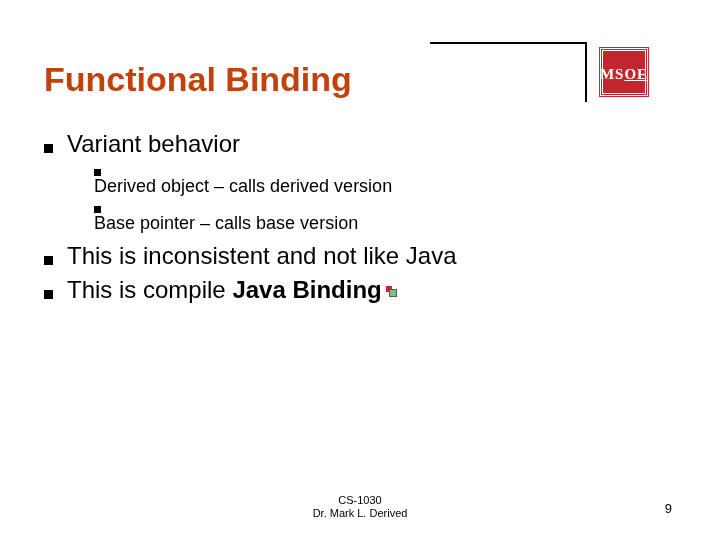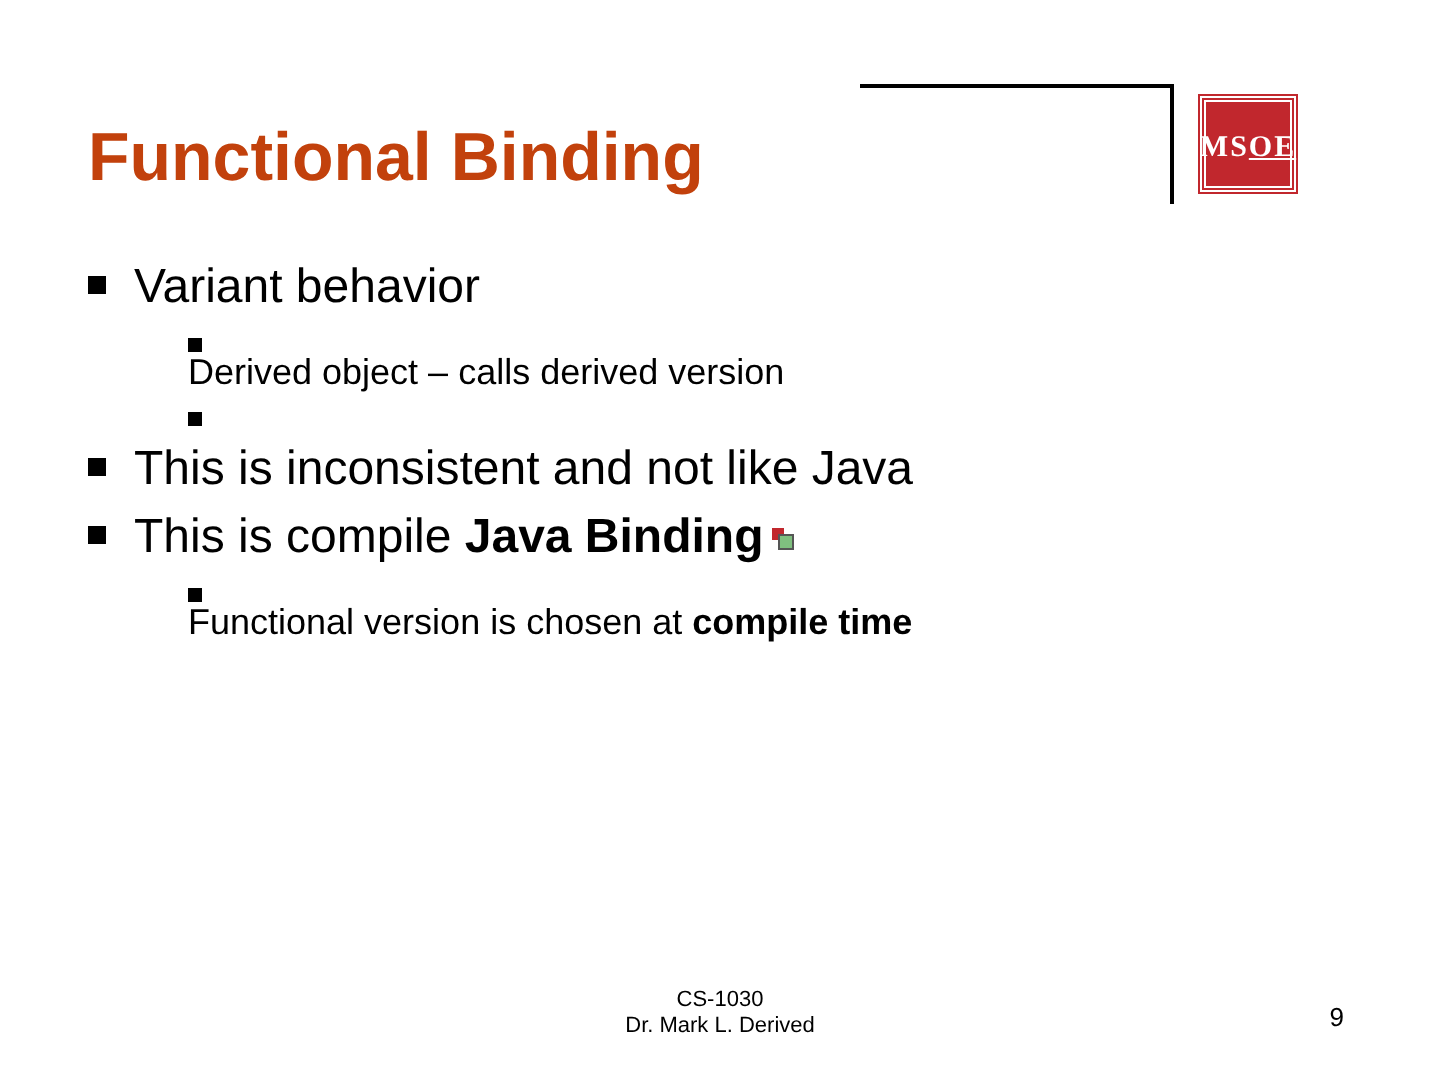--- a/index.html
+++ b/index.html
@@ -59,21 +59,21 @@
     color: #c2410c;
   }
   .content {
     position: absolute;
     top: 124px;
     left: 44px;
     right: 44px;
   }
   .l1 {
     display: flex;
-    align-items: flex-start;
+    align-items: center;
     margin-top: 6px;
   }
   .l1 .b {
     width: 10px; height: 10px; background: #000; border-radius: 0;
     margin: 8px 14px 0 0; flex: 0 0 auto;
     border-radius: 1px;
   }
   .l1 .b { border-radius: 0; }
   .l1-text {
     font-size: 24px;
@@ -168,44 +168,37 @@
     <span class="b"></span>
     <span class="l1-text">Variant behavior</span>
   </div>
   <div class="l2-group">
     <div class="l2">
       <span class="b"></span>
       <span class="l2-text">Derived object – calls derived version</span>
     </div>
     <div class="l2">
       <span class="b"></span>
+      <span class="l2-text">Base pointer – calls base version</span>
     </div>
   </div>
 
   <div class="l1">
     <span class="b"></span>
     <span class="l1-text">
       <span>This is inconsistent and </span><span class="notlike">not like Java</span>
     </span>
   </div>
 
   <div class="l1">
     <span class="b"></span>
     <span class="l1-text">
       <span>This is compile </span><span class="bold">Java Binding</span><span class="pseudo-icon"></span>
     </span>
   </div>
-  <div class="l2-group">
-    <div class="l2">
-      <span class="b"></span>
-      <span class="l2-text">
-        <span>Functional version is chosen at </span><span class="bold">compile time</span>
-      </span>
-    </div>
-  </div>
 
 </div>
 
 <div class="footer">
   <div>CS-1030</div>
   <div>Dr. Mark L. Derived</div>
 </div>
 
 <div class="pagenum">9</div>
 

